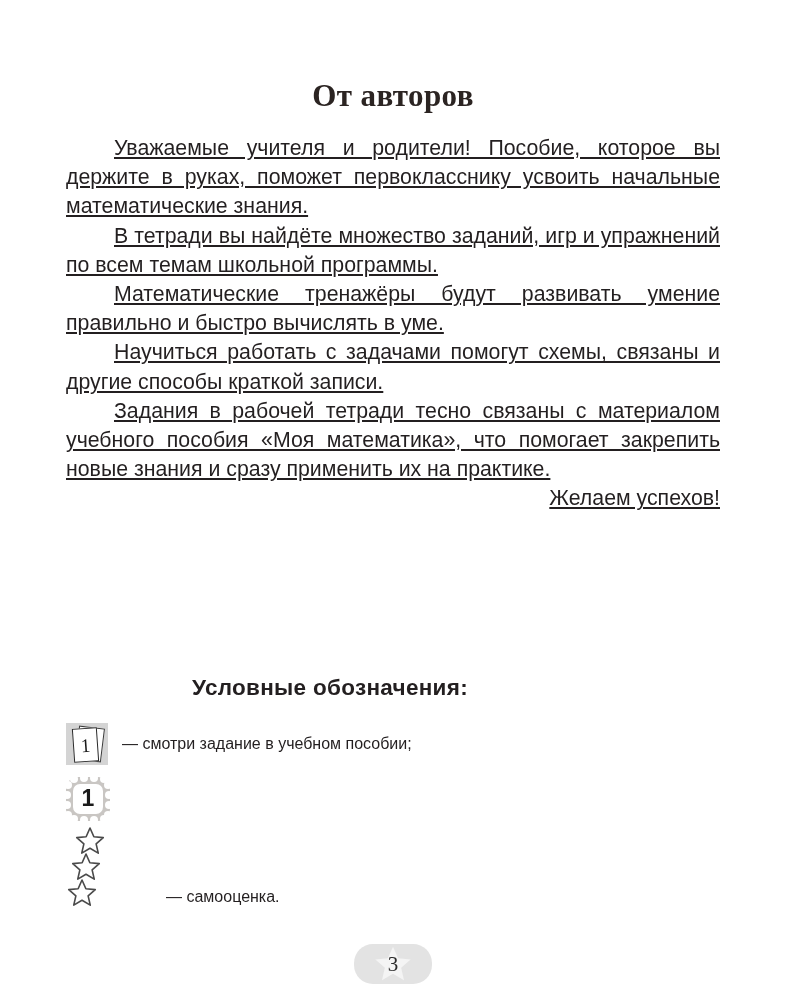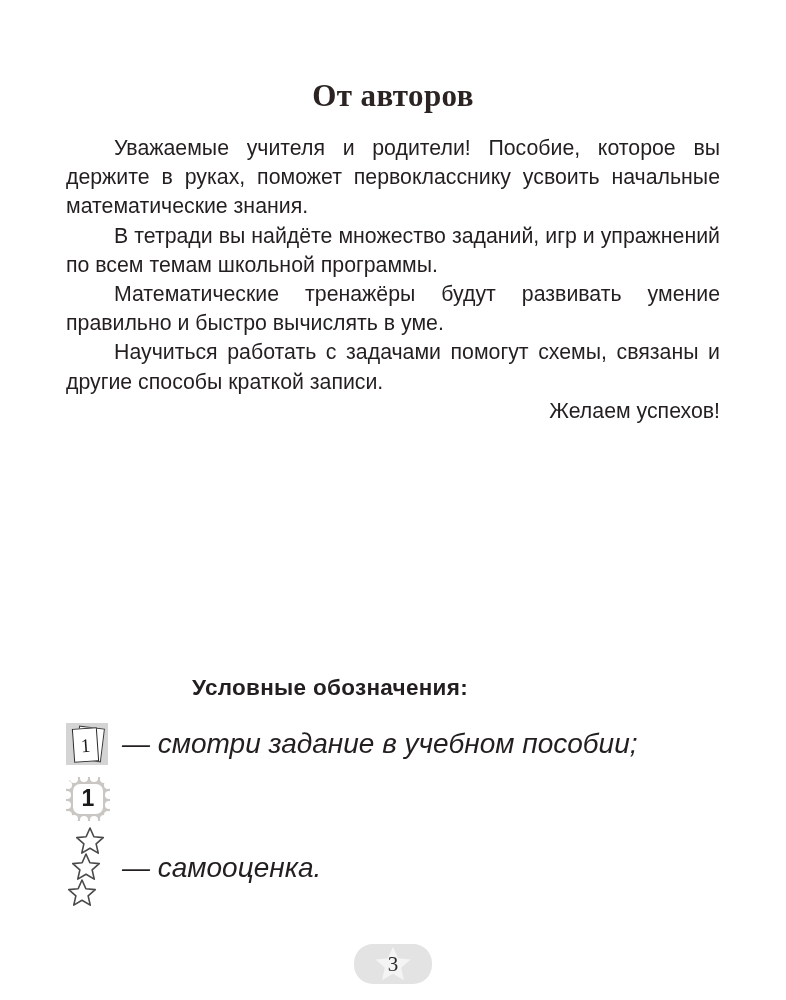--- a/index.html
+++ b/index.html
@@ -41,20 +41,21 @@
     width: 654px;
     font-size: 21.3px;
     line-height: 29.2px;
     text-align: justify;
     text-justify: inter-word;
     color: #231f20;
   }
   .body-copy p {
     margin: 0;
     text-indent: 48px;
+    text-decoration: underline;
   }
   .body-copy p:last-child {
     text-align: right;
   }
 
   
   .legend-heading {
     position: absolute;
     top: 659px;
     left: 0;
@@ -73,35 +74,35 @@
     left: 66px;
     width: 660px;
   }
   .legend-row {
     display: flex;
     align-items: center;
     height: 55px;
   }
   .legend-row.stars-row {
     height: 84px;
-    align-items: center;
+    align-items: flex-end;
+    gap: 44px;
   }
   .legend-icon-slot {
     width: 56px;
     flex: 0 0 56px;
     display: flex;
     align-items: center;
     justify-content: flex-start;
   }
   .legend-text {
-    font-size: 28px;
+    font-size: 16px;
     line-height: 26px;
     color: #231f20;
     white-space: nowrap;
-    font-style: italic;
   }
 
   
   .icon-book {
     position: relative;
     width: 42px;
     height: 42px;
     background: #d4d4d4;
     flex: 0 0 42px;
   }
@@ -234,20 +235,21 @@
 
 <div class="page">
 
   <div class="doc-title">От авторов</div>
 
   <div class="body-copy">
     <p>Уважаемые учителя и родители! Пособие, которое вы держите в руках, поможет первокласснику усвоить начальные математические знания.</p>
     <p>В тетради вы найдёте множество заданий, игр и упражнений по всем темам школьной программы.</p>
     <p>Математические тренажёры будут развивать умение правильно и быстро вычислять в уме.</p>
     <p>Научиться работать с задачами помогут схемы, связаны и другие способы краткой записи.</p>
+    <p>Задания в рабочей тетради тесно связаны с материалом учебного пособия «Моя математика», что помогает закрепить новые знания и сразу применить их на практике.</p>
     <p>Желаем успехов!</p>
   </div>
 
   <div class="legend-heading">Условные обозначения:</div>
 
   <div class="legend">
 
     <div class="legend-row">
       <div class="legend-icon-slot">
         <div class="icon-book">

